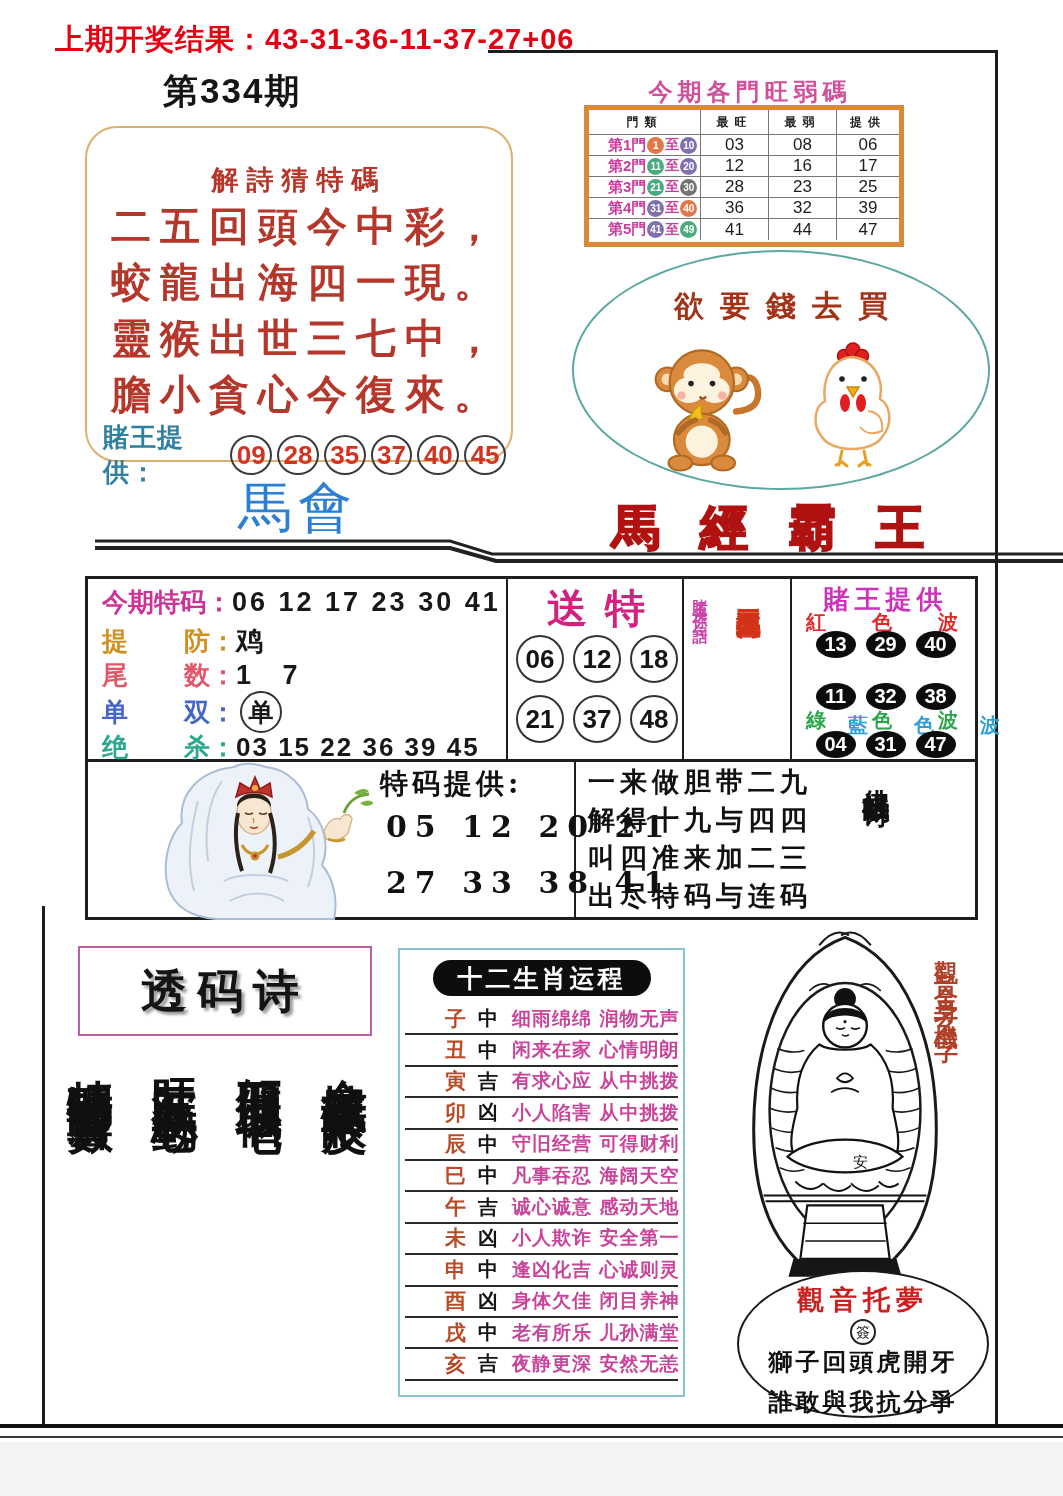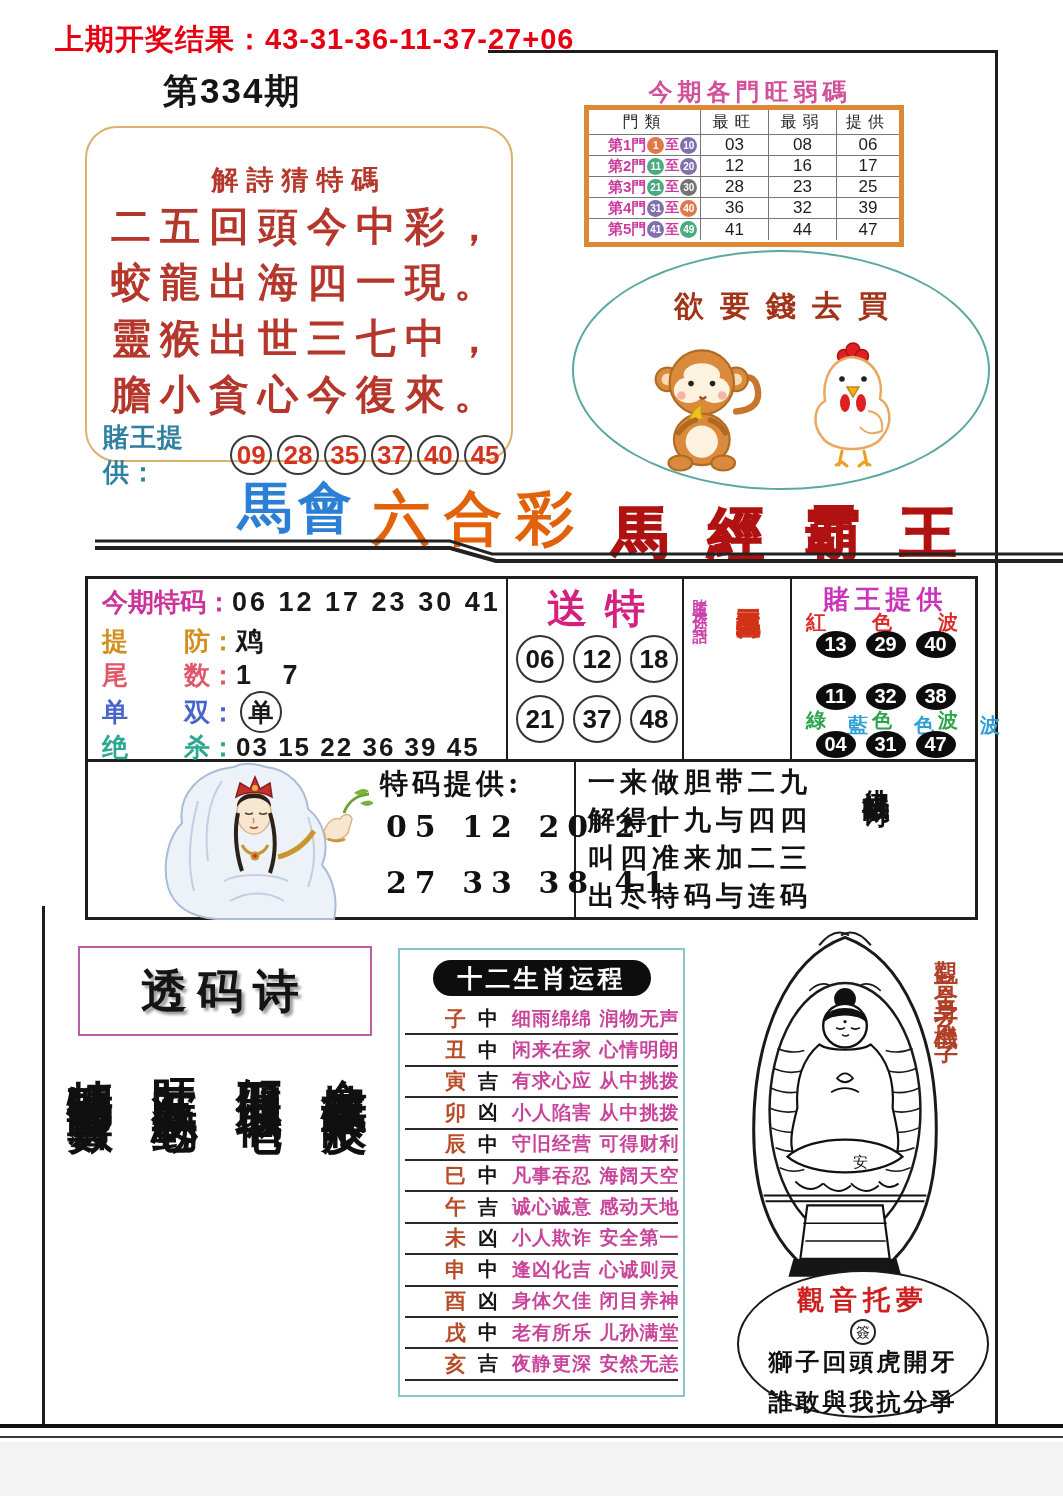--- a/index.html
+++ b/index.html
@@ -29,33 +29,33 @@
   .poem-provider-label { color:#2e7fa0; font-size:26px; font-weight:bold; letter-spacing:1px; margin-right:6px; }
   .ring { display:inline-flex; width:46px; height:40px; border:2px solid #3a3a3a; border-radius:50%; align-items:center; justify-content:center; color:#d43322; font-weight:bold; font-size:26px; margin-right:5px; }
 
   
   .gate-title { left:600px; top:76px; width:300px; text-align:center; color:#d0509a; font-size:24px; font-weight:bold; letter-spacing:5px; }
   .gate-table { left:585px; top:106px; width:318px; height:140px; border:4px solid #e0872f; outline:1px solid #c89050; background:#fff;
                 display:grid; grid-template-columns:112px 68px 68px 1fr; grid-auto-rows:25px 21px 21px 21px 21px 21px; }
   .gcell { border-right:1px solid #777; border-bottom:1px solid #777; display:flex; align-items:center; justify-content:center; font-size:17px; color:#1c1c1c; }
   .gcell:nth-child(4n) { border-right:none; }
   .grow-last { border-bottom:none !important; }
-  .ghead { font-size:16px; letter-spacing:6px; color:#222; font-weight:400; }
+  .ghead { font-size:12px; letter-spacing:6px; color:#222; font-weight:700; }
   .glabel { justify-content:flex-start !important; padding-left:19px; color:#cc3a9e; font-weight:bold; font-size:15px; white-space:nowrap; }
   .gbadge { display:inline-flex; width:17px; height:17px; border-radius:50%; color:#fff; font-size:10px; align-items:center; justify-content:center; font-weight:bold; margin:0 1px; }
   .glink { color:#cc3a9e; font-size:14px; }
 
   
   .zod-ellipse { left:572px; top:250px; width:418px; height:240px; border:2px solid #5aa8a0; border-radius:50%; }
   .zod-hint { left:0; right:0; top:34px; text-align:center; color:#a03318; font-size:30px; font-weight:bold; letter-spacing:16px; text-indent:16px; }
 
   
-  .banner-club { left:238px; top:472px; font-size:54px; font-weight:700; color:#2b7fd4; letter-spacing:6px; }
+  .banner-club { left:238px; top:472px; font-size:54px; font-weight:400; color:#2b7fd4; letter-spacing:6px; }
   .banner-lottery { left:372px; top:480px; font-size:58px; font-weight:900; color:#e2620c; letter-spacing:14px; }
-  .banner-brand { left:612px; top:496px; font-size:56px; font-weight:900; color:#b01212; letter-spacing:40px; -webkit-text-stroke:2px #b01212; white-space:nowrap;text-align:center; }
+  .banner-brand { left:612px; top:496px; font-size:48px; font-weight:900; color:#b01212; letter-spacing:40px; -webkit-text-stroke:2px #b01212; white-space:nowrap;text-align:center; }
   .banner-rule { left:0; top:536px; width:1063px; height:32px; }
 
   
   .main-panel { left:85px; top:576px; width:893px; height:344px; border:3px solid #1e1e1e; }
   .mp-v1 { left:418px; top:0; width:2px; height:180px; background:#1e1e1e; }
   .mp-v2 { left:594px; top:0; width:2px; height:180px; background:#1e1e1e; }
   .mp-v3 { left:702px; top:0; width:2px; height:180px; background:#1e1e1e; }
   .mp-h1 { left:0; top:180px; width:100%; height:3px; background:#1e1e1e; }
   .mp-v4 { left:486px; top:183px; width:2px; height:155px; background:#1e1e1e; }
   .info-line { left:14px; white-space:nowrap; display:flex; align-items:center; }
@@ -230,21 +230,20 @@
       <path d="M45,46 L57,46 L51,56 Z" fill="#f0b020" stroke="#c88a10" stroke-width="1.5"></path>
       <ellipse cx="43" cy="62" rx="5" ry="9" fill="#e02020"></ellipse>
       <ellipse cx="59" cy="62" rx="5" ry="9" fill="#e02020"></ellipse>
       <path d="M66,70 q16,2 14,20 q-14,6 -22,-4" fill="#fff" stroke="#e8a860" stroke-width="2"></path>
       <path d="M40,110 l-3,14 m3,-3 l-6,3 m6,-3 l5,4" stroke="#e8a020" stroke-width="3" fill="none" stroke-linecap="round"></path>
       <path d="M62,110 l3,14 m-3,-3 l6,3 m-6,-3 l-5,4" stroke="#e8a020" stroke-width="3" fill="none" stroke-linecap="round"></path>
     </svg>
   </div>
 
   <div class="abs banner-club serif">馬會</div>
-  <div class="abs banner-lottery serif">六合彩</div>
   <div class="abs banner-brand serif">馬經霸王</div>
   <svg class="abs banner-rule" viewBox="0 0 1063 32">
     <path d="M95,5 L450,5 L492,18 L1063,18" stroke="#222" stroke-width="3" fill="none"></path>
     <path d="M95,12 L450,12 L496,25 L1063,25" stroke="#222" stroke-width="4" fill="none"></path>
   </svg>
 
   <div class="abs main-panel">
     <div class="abs mp-v1"></div>
     <div class="abs mp-v2"></div>
     <div class="abs mp-v3"></div>

